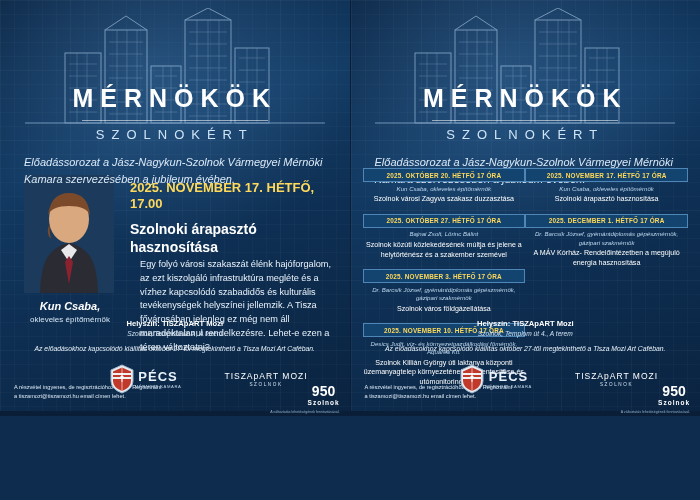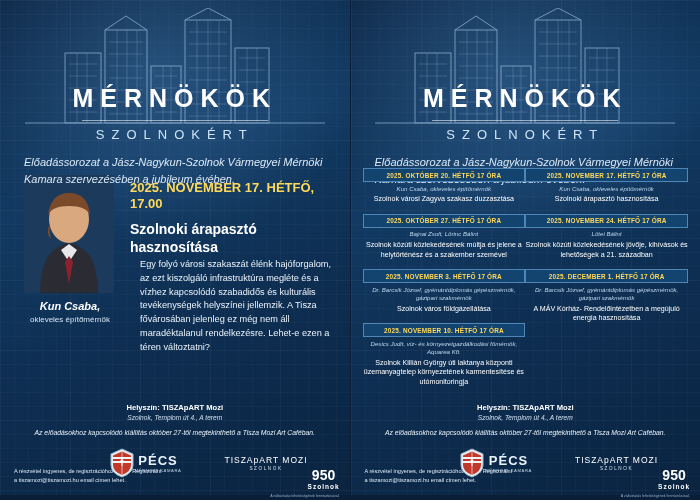--- a/index.html
+++ b/index.html
@@ -2,21 +2,21 @@
 <html><head>
 <meta charset="utf-8">
 <style>
   html,body{margin:0;padding:0;}
   body{
     width:700px;height:500px;overflow:hidden;
     font-family:"Liberation Sans", sans-serif;
     background:#0e2c4e;
   }
   .page{position:relative;width:700px;height:500px;display:flex;}
-  .poster{position:relative;width:350px;height:500px;overflow:hidden;
+  .poster{position:relative;width:350px;height:416px;overflow:hidden;
     background:linear-gradient(160deg,#0c2746 0%,#123a63 35%,#0e2f53 60%,#0a2340 100%);
   }
   .poster.right{border-left:1px solid #0a1e38;}
   
   .grid{position:absolute;inset:0;
     background-image:
       linear-gradient(rgba(255,255,255,0.045) 1px, transparent 1px),
       linear-gradient(90deg, rgba(255,255,255,0.045) 1px, transparent 1px);
     background-size:14px 14px;opacity:.55;pointer-events:none;}
   .grid.big{background-size:70px 70px;opacity:.4;}
@@ -227,25 +227,20 @@
           <div class="what">Szolnok Killián György úti laktanya központi üzemanyagtelep környezetének karmentesítése és utómonitoringja</div>
         </div>
       </div>
       <div class="col">
         <div class="ev">
           <div class="hd">2025. NOVEMBER 17. HÉTFŐ 17 ÓRA</div>
           <div class="who">Kun Csaba, okleveles építőmérnök</div>
           <div class="what">Szolnoki árapasztó hasznosítása</div>
         </div>
         <div class="ev">
-          <div class="hd">2025. NOVEMBER 24. HÉTFŐ 17 ÓRA</div>
-          <div class="who">Lőtei Bálint</div>
-          <div class="what">Szolnok közúti közlekedésének jövője, kihívások és lehetőségek a 21. században</div>
-        </div>
-        <div class="ev">
           <div class="hd">2025. DECEMBER 1. HÉTFŐ 17 ÓRA</div>
           <div class="who">Dr. Barcsik József, gyémántdiplomás gépészmérnök, gázipari szakmérnök</div>
           <div class="what">A MÁV Kórház- Rendelőintézetben a megújuló energia hasznosítása</div>
         </div>
       </div>
     </div>
 
     <div class="venue">
       <div class="v1">Helyszín: TISZApART Mozi</div>
       <div class="v2">Szolnok, Templom út 4., A terem</div>

